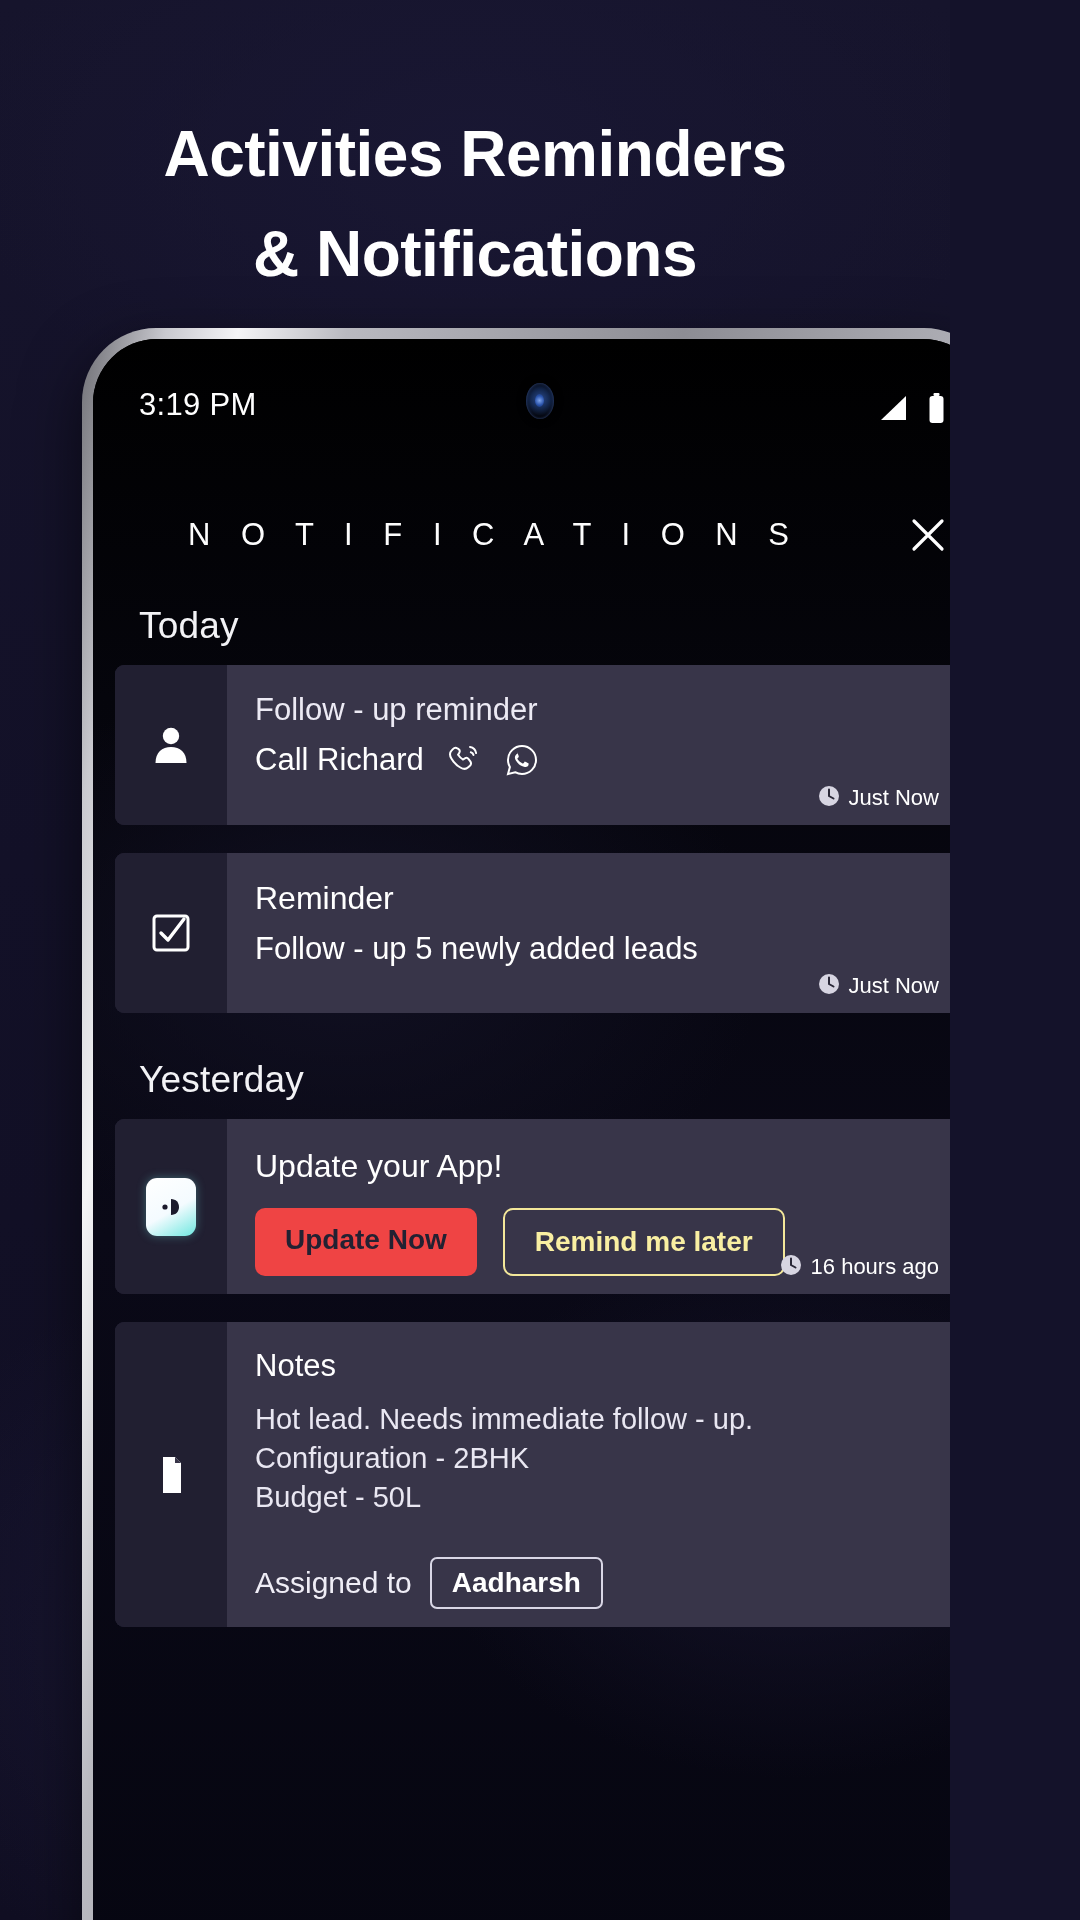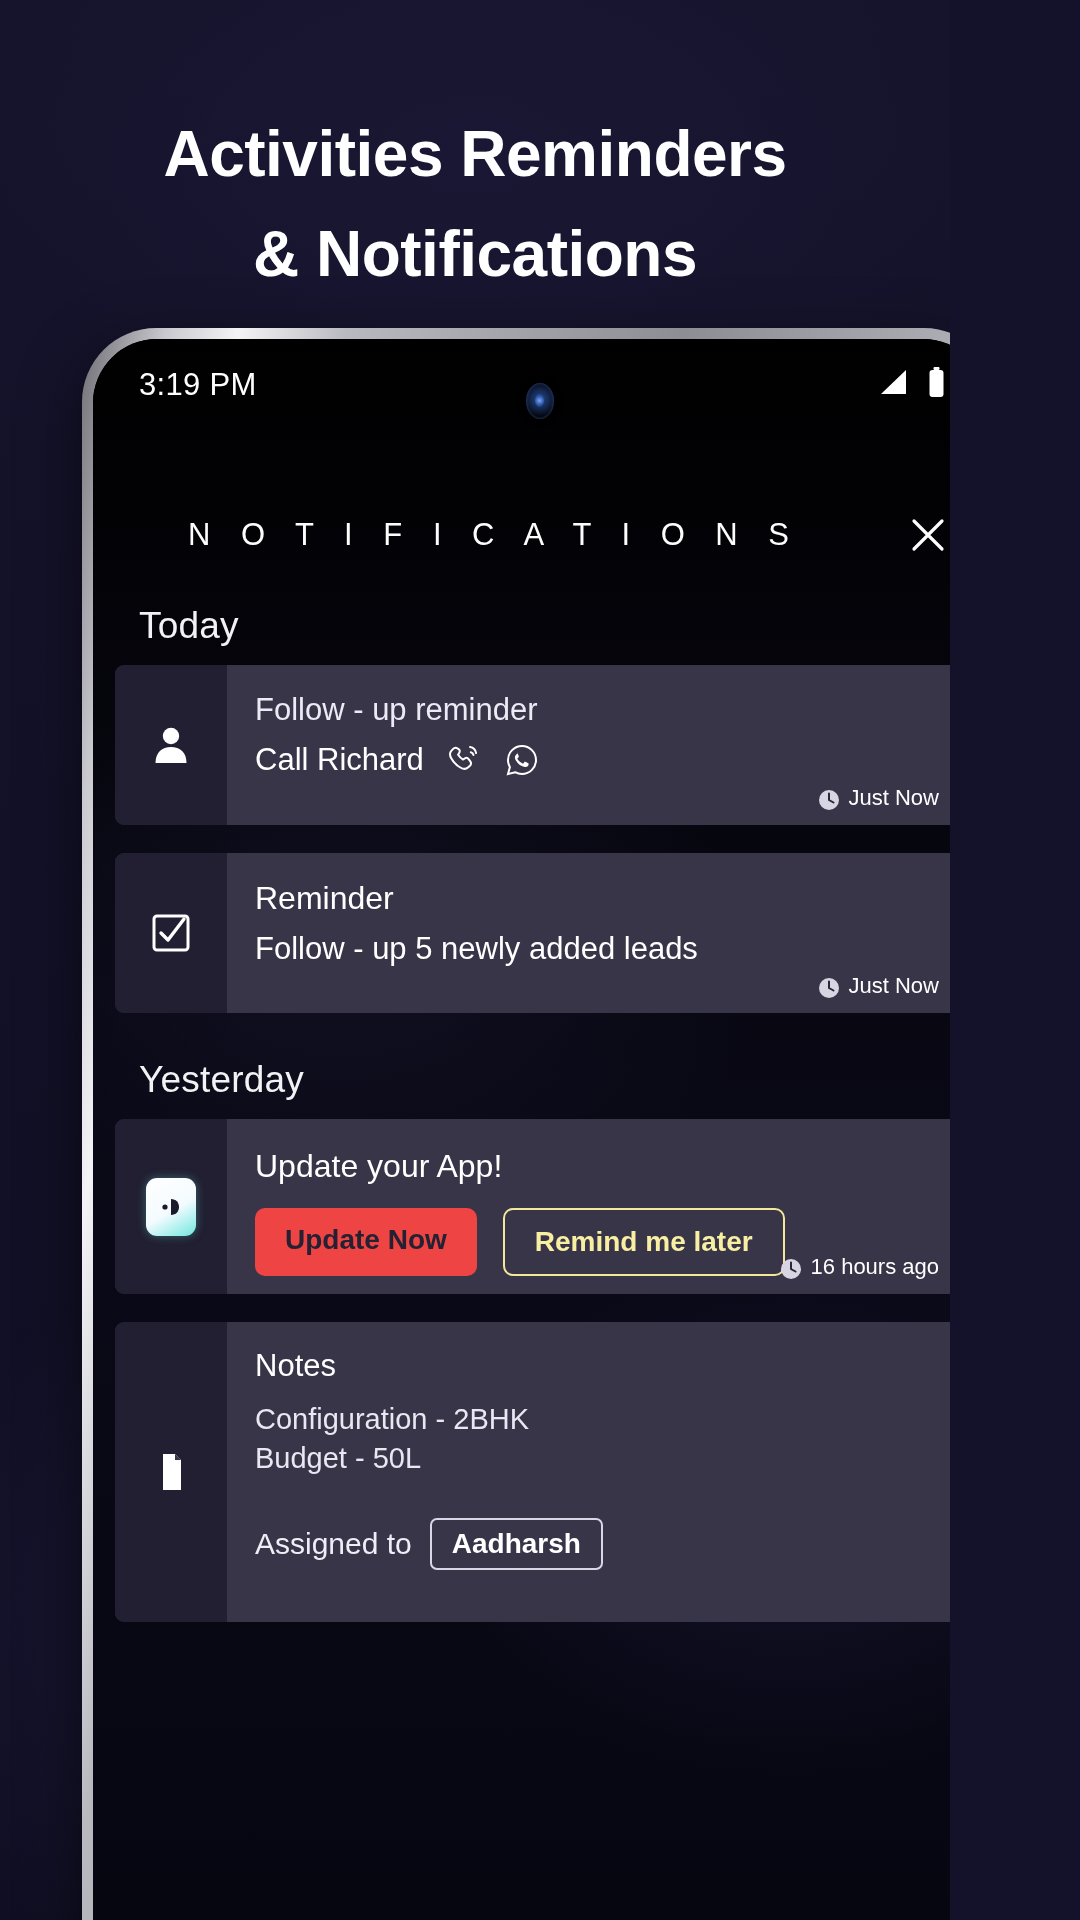--- a/index.html
+++ b/index.html
@@ -77,21 +77,21 @@
     background:
       radial-gradient(ellipse 620px 420px at 28% 38%, #111022 0%, rgba(0,0,0,0) 68%),
       radial-gradient(ellipse 520px 380px at 78% 72%, #141228 0%, rgba(0,0,0,0) 70%),
       linear-gradient(180deg,#000 0%, #05050c 22%, #0a0917 55%, #060611 100%);
     color:#fff;
   }
 
   
   .statusbar {
     position:absolute; left:0; right:0; top:28px; height:56px;
-    display:flex; align-items:flex-start; justify-content:space-between;
+    display:flex; align-items:flex-end; justify-content:space-between;
     padding:0 42px 0 46px;
   }
   .clock { font-size:31px; color:#fff; letter-spacing:.3px; }
   .status-icons { display:flex; align-items:center; gap:20px; }
   .signal-ico { width:30px; height:26px; }
   .battery-ico { width:17px; height:30px; }
 
   
   .nheader {
     position:absolute; left:0; right:0; top:163px; height:66px;
@@ -139,21 +139,21 @@
   .card-title.strong { font-size:32px; color:#ffffff; }
   .card-sub {
     font-size:31px; color:#ffffff; line-height:1.25;
     display:flex; align-items:center; gap:22px;
     margin-top:12px;
   }
   .card-sub .txt { color:#ffffff; }
   .act-ico { width:36px; height:36px; display:inline-block; }
   .time {
     position:absolute; right:26px; bottom:14px;
-    display:flex; align-items:flex-end; gap:9px;
+    display:flex; align-items:flex-start; gap:9px;
     font-size:22px; color:#ffffff;
   }
   .clock-ico { width:22px; height:22px; }
 
   
   .card.update .card-body { padding-top:28px; }
   .btn-row { display:flex; gap:26px; margin-top:22px; }
   .btn {
     font-size:28px; font-weight:bold;
     padding:16px 30px; border-radius:10px;
@@ -310,20 +310,21 @@
 
           <div class="card notes">
             <div class="card-ico">
               <svg viewBox="0 0 44 44">
                 <path d="M14 4 L26 4 L32 10 L32 40 L14 40 Z" fill="#ffffff"></path>
                 <path d="M26 4 L26 10 L32 10" fill="#383549"></path>
               </svg>
             </div>
             <div class="card-body">
               <div class="notes-title">Notes</div>
+              <div class="notes-line">Hot lead. Needs immediate follow - up.</div>
               <div class="notes-line">Configuration - 2BHK</div>
               <div class="notes-line">Budget - 50L</div>
               <div class="assigned">
                 <span>Assigned to</span>
                 <span class="chip">Aadharsh</span>
               </div>
             </div>
           </div>
 
         </div>

